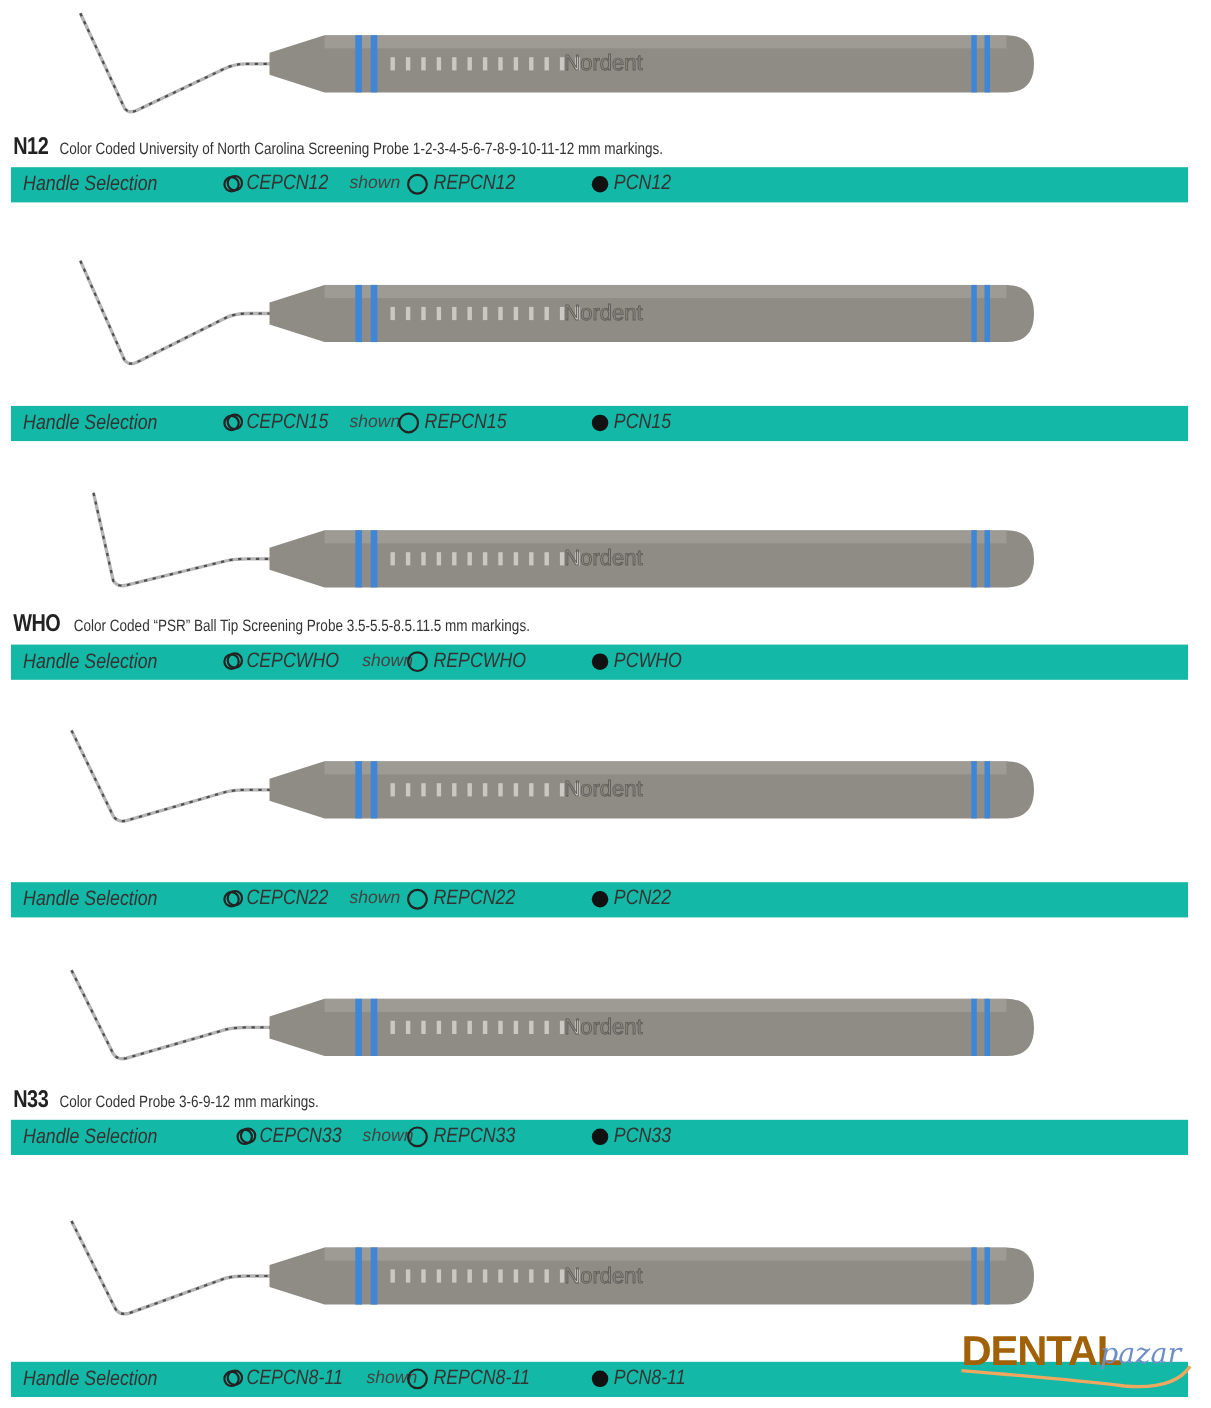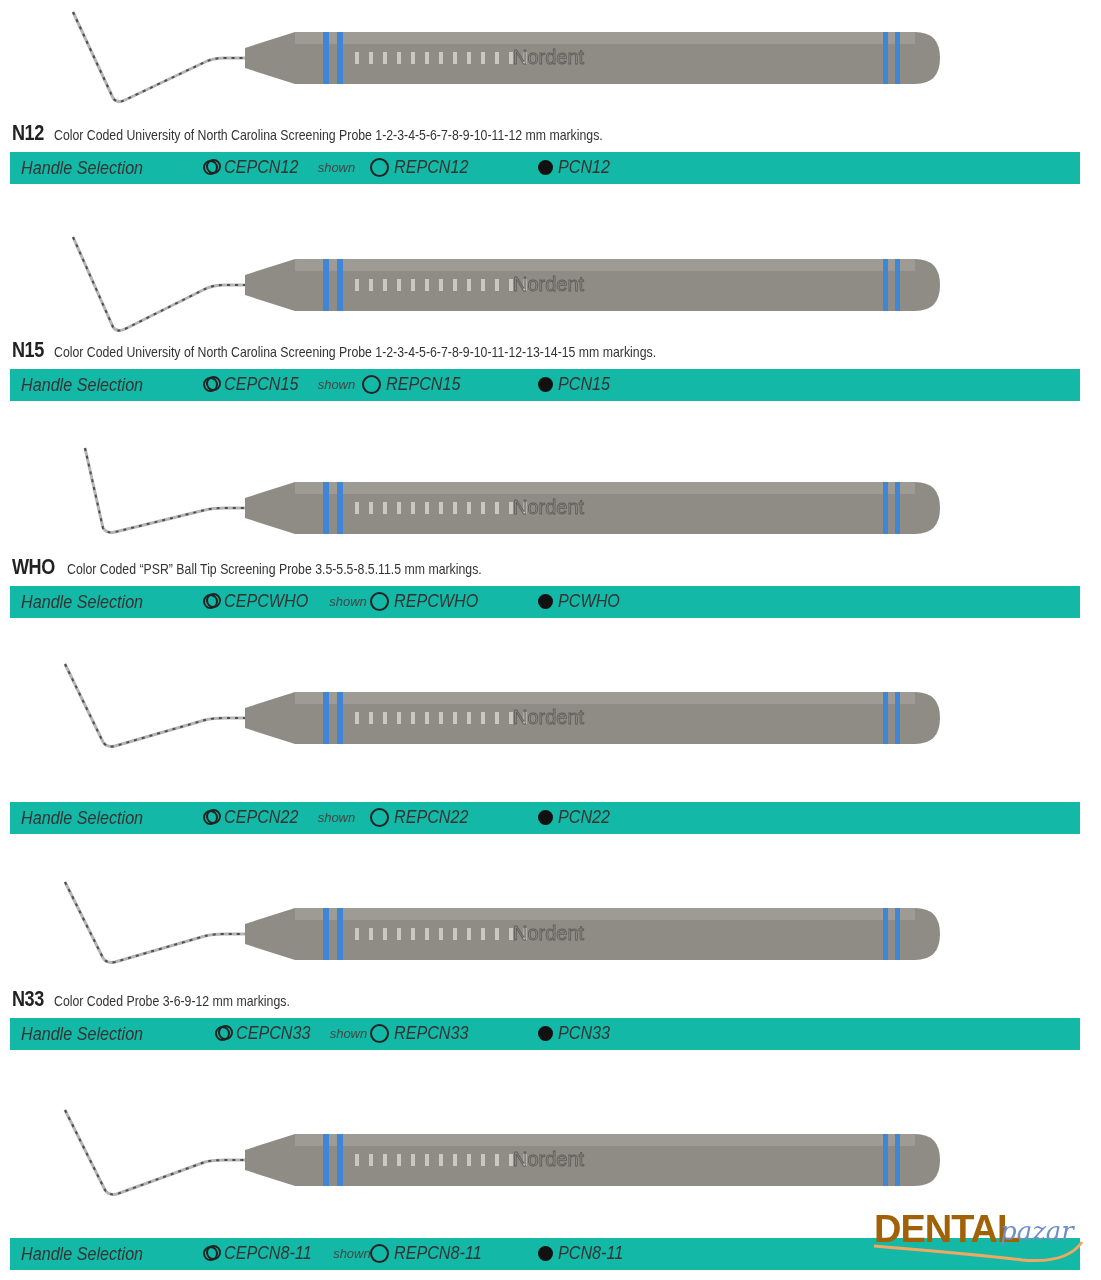--- a/index.html
+++ b/index.html
@@ -7,21 +7,21 @@
   .product{position:absolute;left:0;width:1032px;height:216px;}
   .instrument{position:absolute;left:55px;top:0;width:900px;height:120px;}
   .instrument svg{display:block;}
   .title-line{position:absolute;left:12px;top:120px;white-space:nowrap;display:flex;align-items:baseline;}
   .code{font-family:"Liberation Sans",sans-serif;font-weight:bold;font-size:22px;letter-spacing:-0.5px;color:#222;transform:scaleX(0.82);transform-origin:left bottom;display:inline-block;margin-right:-3px;}
   .desc{font-size:15px;color:#333;transform:scaleX(0.82);transform-origin:left bottom;display:inline-block;margin-left:6px;}
   .selection-bar{position:absolute;left:10px;top:152px;width:1070px;height:32px;background:#14b8a6;}
   .sel-label{position:absolute;left:11px;top:5px;font-style:italic;font-size:19px;color:#333;transform:scaleX(0.85);transform-origin:left center;white-space:nowrap;}
   .opt{position:absolute;top:4px;display:flex;align-items:center;white-space:nowrap;}
   .opt .txt{font-style:italic;font-size:19px;color:#333;transform:scaleX(0.85);transform-origin:left center;display:inline-block;}
-  .opt .shown{font-style:italic;font-size:13px;color:#444;margin-left:6px;}
+  .opt .shown{font-style:italic;font-size:16px;color:#444;margin-left:6px;}
   .ico{display:inline-block;width:16px;height:16px;margin-right:5px;position:relative;}
   .ico.double::before,.ico.double::after{content:"";position:absolute;border:2.5px solid #222;border-radius:50%;box-sizing:border-box;}
   .ico.double::before{left:0;top:1px;width:15px;height:15px;}
   .ico.double::after{left:3px;top:0;width:15px;height:15px;}
   .ico.ring{border:2px solid #222;border-radius:50%;box-sizing:border-box;width:19px;height:19px;}
   .ico.dot{background:#111;border-radius:50%;width:15px;height:15px;}
   .logo{position:absolute;left:872px;top:1208px;width:220px;height:60px;}
   .logo .dental{position:absolute;left:2px;top:0;font-weight:bold;font-size:38px;color:#a16207;letter-spacing:-1px;}
   .logo .pazar{position:absolute;left:128px;top:8px;font-family:"DejaVu Serif",serif;font-style:italic;font-size:26px;color:#6f8fc7;}
   .logo svg{position:absolute;left:0;top:0;}
@@ -98,24 +98,20 @@
           <rect x="440" y="62" width="4" height="12" fill="#d9d7d2" opacity="0.8"></rect>
           <rect x="454" y="62" width="4" height="12" fill="#d9d7d2" opacity="0.8"></rect>
           <rect x="468" y="62" width="4" height="12" fill="#d9d7d2" opacity="0.8"></rect>
     <rect x="268" y="42" width="6" height="52" fill="#3f86d6"></rect>
     <rect x="282" y="42" width="6" height="52" fill="#3f86d6"></rect>
     <rect x="828" y="42" width="5" height="52" fill="#3f86d6"></rect>
     <rect x="840" y="42" width="5" height="52" fill="#3f86d6"></rect>
     <text x="458" y="74" font-family="Liberation Sans, sans-serif" font-size="20" fill="none" stroke="#5e5c58" stroke-width="0.8">Nordent</text>
   </svg>
       </div>
-    <div class="title-line">
-      <span class="code">N15</span>
-      <span class="desc">Color Coded University of North Carolina Screening Probe 1-2-3-4-5-6-7-8-9-10-11-12-13-14-15 mm markings.</span>
-    </div>
     <div class="selection-bar">
       <span class="sel-label">Handle Selection</span>
       <span class="opt" style="left:193px">
         <span class="ico double"></span>
         <span class="txt">CEPCN15</span>
         <span class="shown">shown</span>
       </span>
       <span class="opt" style="left:352px">
         <span class="ico ring"></span>
         <span class="txt">REPCN15</span>

